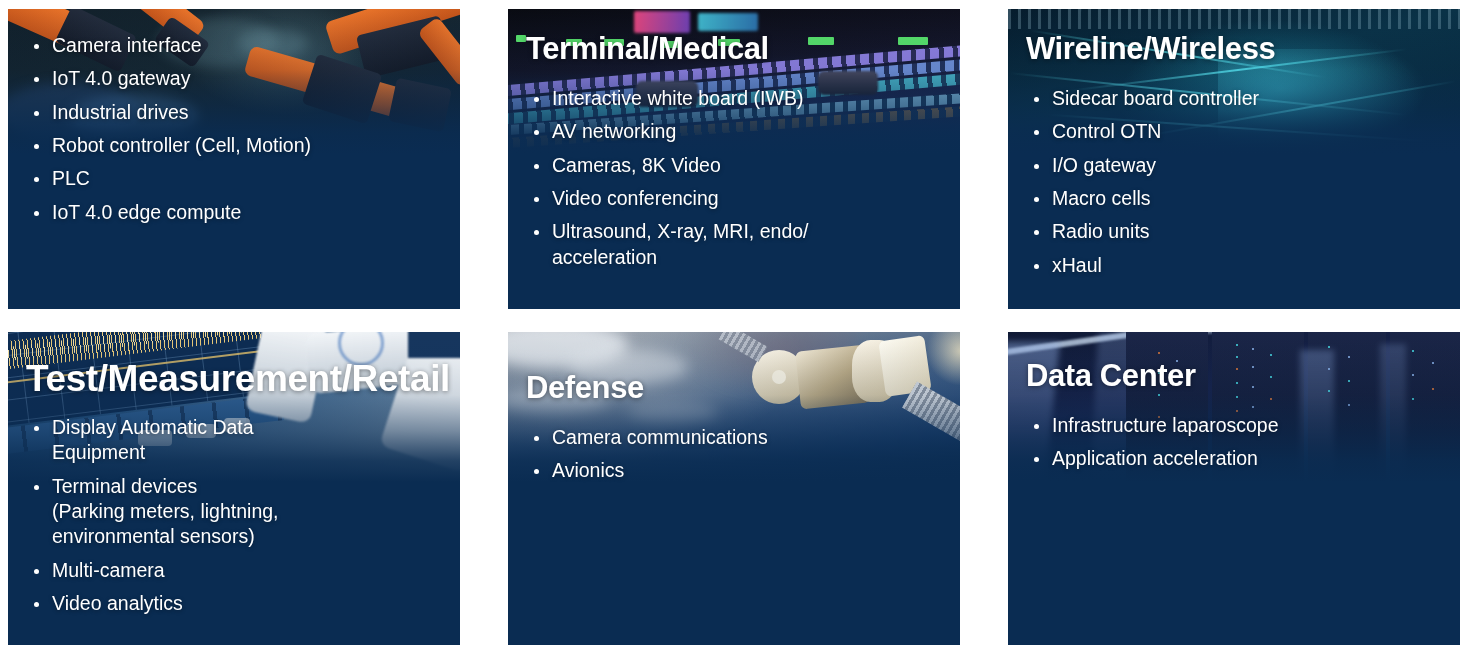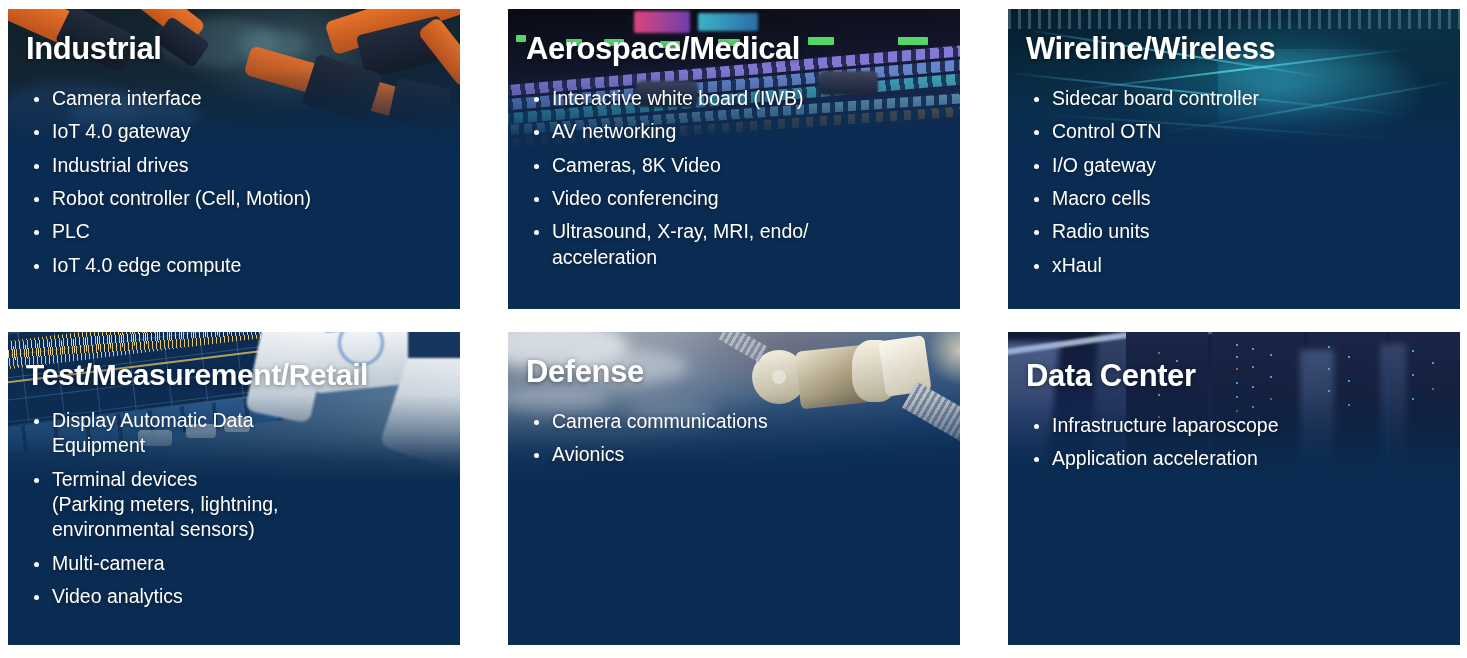--- a/index.html
+++ b/index.html
@@ -146,21 +146,20 @@
         <div class="arm" style="left:236px;top:62px;width:190px;height:30px;transform:rotate(16deg);"></div>
         <div class="armdk" style="left:300px;top:54px;width:68px;height:52px;transform:rotate(18deg);"></div>
         <div class="armdk" style="left:384px;top:74px;width:56px;height:44px;transform:rotate(12deg);"></div>
         <div class="arm" style="left:406px;top:30px;width:70px;height:26px;transform:rotate(52deg);"></div>
         <div class="blur" style="left:-10px;top:74px;width:140px;height:60px;background:rgba(40,70,110,.55);"></div>
         <div class="blur" style="left:60px;top:86px;width:130px;height:44px;background:rgba(90,140,190,.40);"></div>
       </div>
       <div class="fade"></div>
     </div>
     <div class="card-body">
-      <div class="card-title">Industrial</div>
       <ul class="bullets">
         <li>Camera interface</li>
         <li>IoT 4.0 gateway</li>
         <li>Industrial drives</li>
         <li>Robot controller (Cell, Motion)</li>
         <li>PLC</li>
         <li>IoT 4.0 edge compute</li>
       </ul>
     </div>
   </div>
@@ -186,21 +185,21 @@
         <div style="position:absolute;left:-10px;top:100px;width:480px;height:30px;transform:rotate(-4deg);">
           <div class="fader" style="left:0;top:0;width:470px;height:10px;background:repeating-linear-gradient(90deg,#7fb7d8 0 8px,#1b3a5c 8px 13px);"></div>
           <div class="fader" style="left:0;top:13px;width:470px;height:10px;background:repeating-linear-gradient(90deg,#e0a24a 0 7px,#1b3a5c 7px 14px);opacity:.55;"></div>
         </div>
         <div class="scr" style="left:128px;top:72px;width:62px;height:26px;background:linear-gradient(180deg,#4a4a60,#20202e);border-radius:6px;filter:blur(.8px);"></div>
         <div class="scr" style="left:310px;top:62px;width:60px;height:24px;background:linear-gradient(180deg,#4a4a60,#20202e);border-radius:6px;filter:blur(.8px);"></div>
       </div>
       <div class="fade"></div>
     </div>
     <div class="card-body">
-      <div class="card-title">Aerospace/Medical</div>
+      <div class="card-title">Terminal/Medical</div>
       <ul class="bullets">
         <li>Interactive white board (IWB)</li>
         <li>AV networking</li>
         <li>Cameras, 8K Video</li>
         <li>Video conferencing</li>
         <li>Ultrasound, X-ray, MRI, endo/
 acceleration</li>
       </ul>
     </div>
   </div>
@@ -264,21 +263,21 @@
         <div class="btn" style="left:216px;top:86px;width:26px;height:14px;"></div>
         <div class="probe" style="left:246px;top:-10px;width:66px;height:96px;transform:rotate(12deg);"></div>
         <div class="probe" style="left:300px;top:-4px;width:120px;height:60px;transform:rotate(-6deg);"></div>
         <div class="probe" style="left:386px;top:20px;width:90px;height:110px;transform:rotate(18deg);"></div>
         <div style="position:absolute;left:330px;top:-12px;width:40px;height:40px;border:3px solid rgba(70,120,190,.6);border-radius:50%;filter:blur(1px);"></div>
         <div class="scope" style="left:400px;top:-10px;width:60px;height:36px;background:#16365e;filter:blur(1px);"></div>
       </div>
       <div class="fade"></div>
     </div>
     <div class="card-body" style="padding-top:28px;">
-      <div class="card-title" style="font-size:30px;margin-bottom:18px;">Test/Measurement/Retail</div>
+      <div class="card-title" style="font-size:37px;margin-bottom:18px;">Test/Measurement/Retail</div>
       <ul class="bullets">
         <li>Display Automatic Data
 Equipment</li>
         <li>Terminal devices
 (Parking meters, lightning,
 environmental sensors)</li>
         <li>Multi-camera</li>
         <li>Video analytics</li>
       </ul>
     </div>
@@ -297,21 +296,21 @@
         <div style="position:absolute;left:264px;top:38px;width:14px;height:14px;background:#f6f1e2;border-radius:50%;"></div>
         <div class="sat-body" style="left:290px;top:16px;width:70px;height:58px;transform:rotate(-6deg);"></div>
         <div class="sat-ring" style="left:344px;top:8px;width:46px;height:62px;border-radius:40%;"></div>
         <div class="sat-body" style="left:374px;top:6px;width:46px;height:56px;transform:rotate(-8deg);background:linear-gradient(150deg,#fffdf4,#ded3b6);"></div>
         <div class="panel" style="left:396px;top:68px;width:82px;height:30px;transform:rotate(30deg);"></div>
         <div class="panel" style="left:212px;top:2px;width:46px;height:18px;transform:rotate(30deg);opacity:.7;"></div>
         <div style="position:absolute;left:418px;top:-16px;width:70px;height:70px;background:radial-gradient(circle,rgba(255,240,200,.75),transparent 70%);"></div>
       </div>
       <div class="fade"></div>
     </div>
-    <div class="card-body" style="padding-top:24px;">
+    <div class="card-body" style="padding-top:40px;">
       <div class="card-title">Defense</div>
       <ul class="bullets">
         <li>Camera communications</li>
         <li>Avionics</li>
       </ul>
     </div>
   </div>
 
   <div class="card">
     <div class="photo ph-datacenter" style="height:150px;background:linear-gradient(170deg,#101a35 0%,#16224a 40%,#0d2246 70%,#0a2c52 100%);">

